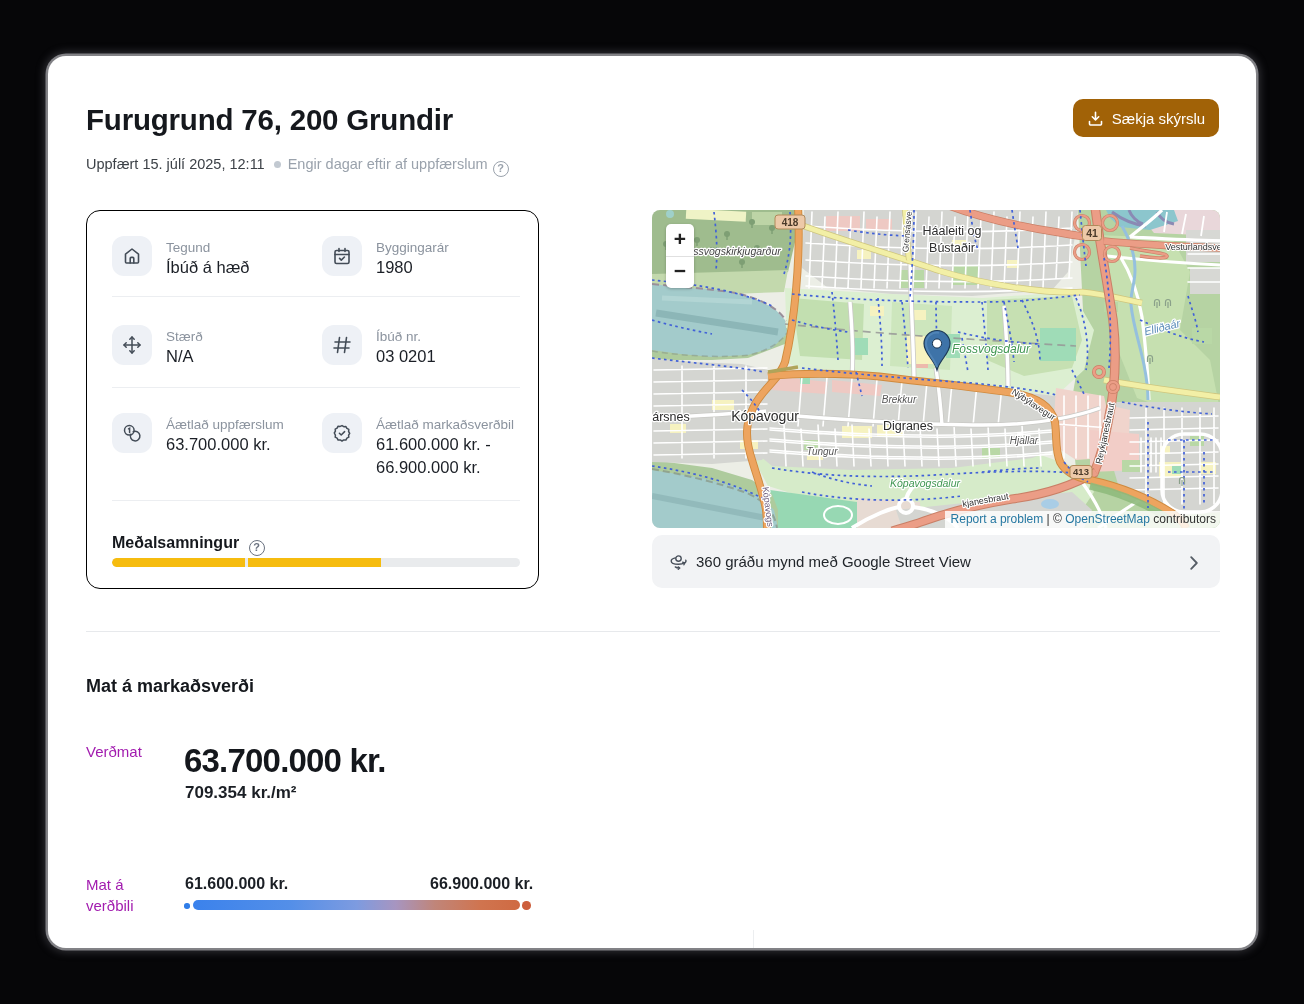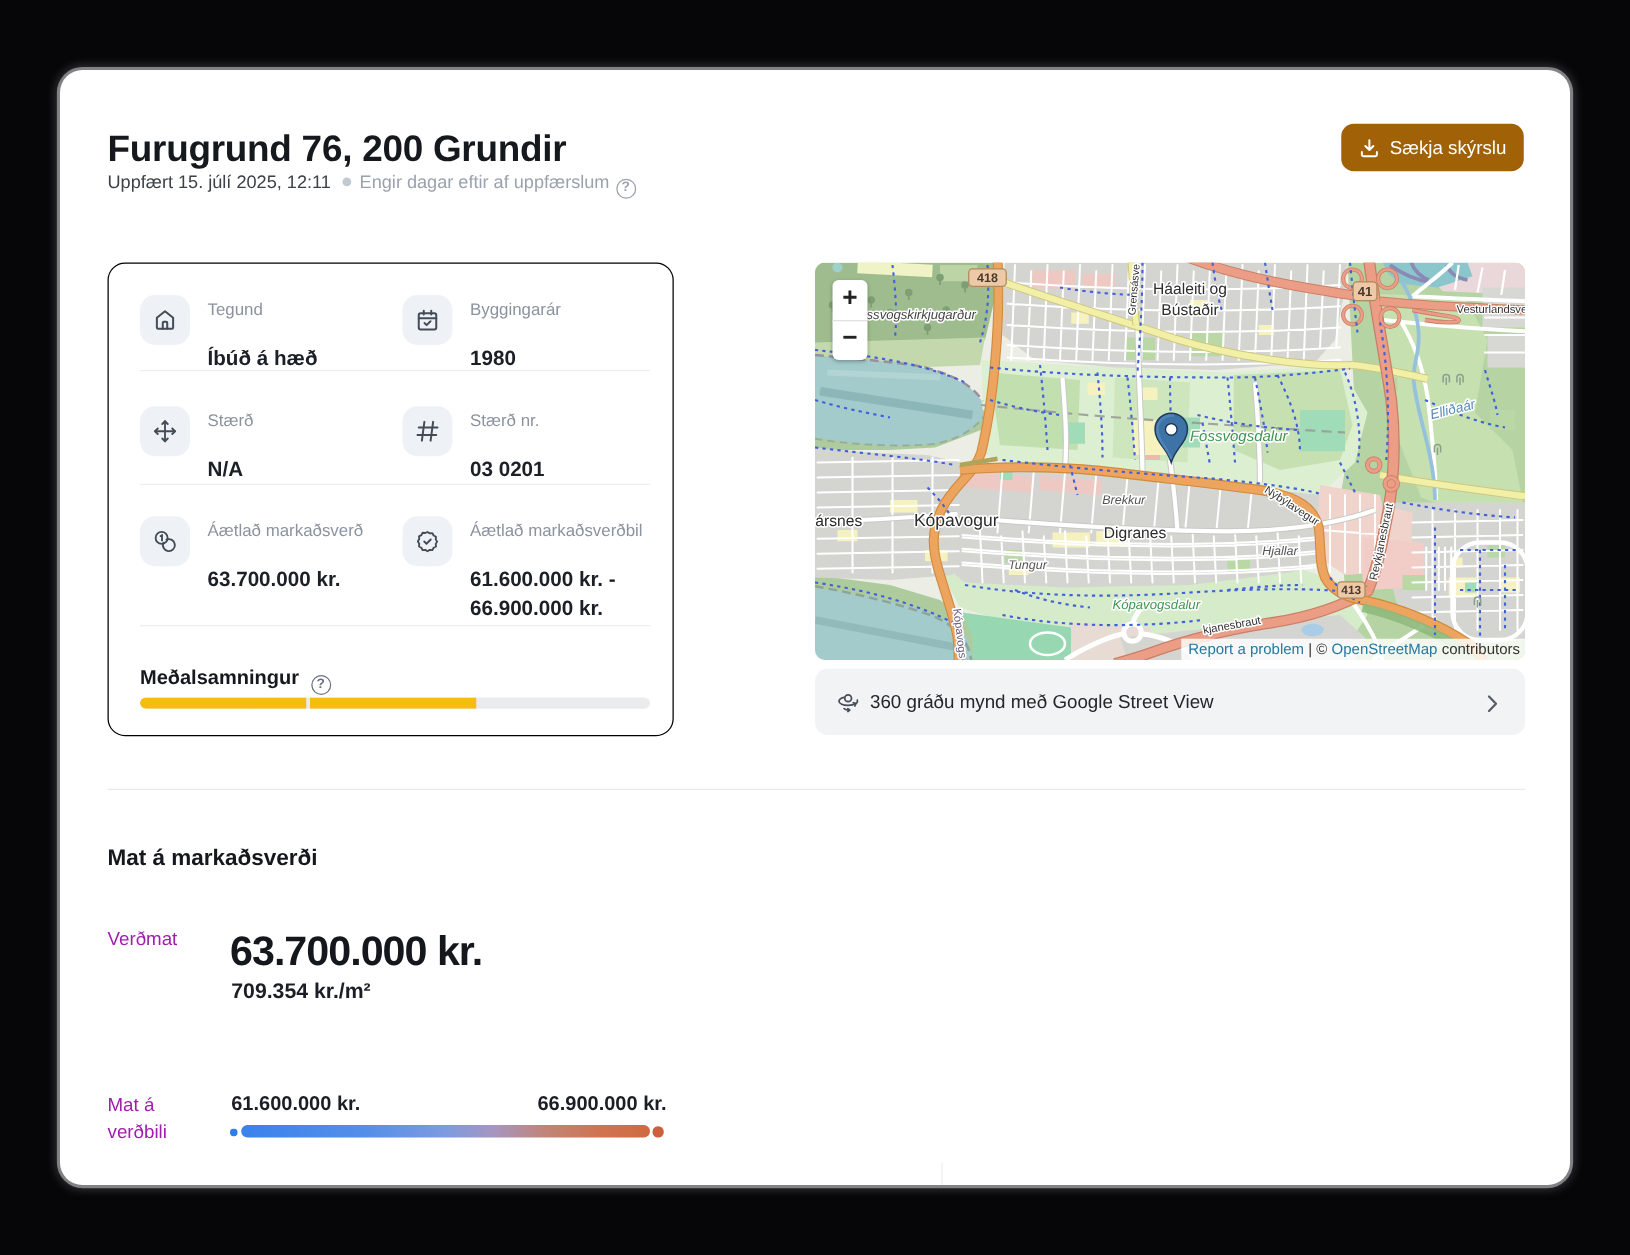--- a/index.html
+++ b/index.html
@@ -4,37 +4,37 @@
 <title>Furugrund 76</title>
 <style>
   * { margin:0; padding:0; box-sizing:border-box; }
   html,body { width:1304px; height:1004px; background:#060608; overflow:hidden;
     font-family:"Liberation Sans", sans-serif; }
   .card { position:absolute; left:48px; top:56px; width:1208px; height:892px;
     background:#ffffff; border-radius:18px; overflow:hidden;
     box-shadow:0 0 0 2.5px rgba(205,205,210,0.55), 0 0 8px 4px rgba(130,130,140,0.35); }
   .title { position:absolute; left:38px; top:47px; font-size:29.5px; font-weight:700;
     color:#15181d; letter-spacing:-0.2px; }
-  .subline { position:absolute; left:38px; top:82px; font-size:14.5px; color:#3c4147; }
+  .subline { position:absolute; left:38px; top:100px; font-size:14.5px; color:#3c4147; }
   .subline .dot { display:inline-block; width:7px; height:7px; border-radius:50%;
     background:#c2c9d1; margin:0 7px 1px 9px; vertical-align:middle; }
   .subline .muted { color:#9aa2ac; }
   .help { display:inline-block; width:16px; height:16px; border:1.5px solid #9aa2ac;
     border-radius:50%; color:#9aa2ac; font-size:11px; line-height:13px; text-align:center;
     vertical-align:-3px; margin-left:5px; font-weight:700;}
   .btn { position:absolute; left:1025px; top:43px; width:146px; height:38px;
     background:#a16207; border-radius:10px; color:#fff; font-size:15px;
     display:flex; align-items:center; justify-content:center; gap:8px; }
   
   .info { position:absolute; left:38px; top:154px; width:453px; height:379px;
     border:1px solid #000000; border-radius:14px; }
   .ibox { position:absolute; width:40px; height:40px; border-radius:12px; background:#eef1f6;
     display:flex; align-items:center; justify-content:center; color:#4a5460; }
   .ilabel { position:absolute; font-size:13.5px; color:#8b939e; }
-  .ivalue { position:absolute; font-size:16.5px; font-weight:700; color:#1b1f26; line-height:23px;margin-top:20px; }
+  .ivalue { position:absolute; font-size:16.5px; font-weight:400; color:#1b1f26; line-height:23px; }
   .hr1 { position:absolute; left:25px; width:408px; height:1px; background:#eceef1; }
   .medal { position:absolute; left:25px; top:323px; font-size:16px; font-weight:700; color:#15181d; }
   .bar { position:absolute; left:25px; top:347px; width:408px; height:9px; border-radius:5px;
     background:#e9ebed; overflow:hidden; }
   .bar .y1 { position:absolute; left:0; top:0; width:133px; height:9px; background:#f6bc0f; border-radius:5px 0 0 5px;}
   .bar .y2 { position:absolute; left:136px; top:0; width:133px; height:9px; background:#f6bc0f;}
   
   .mapwrap { position:absolute; left:604px; top:154px; width:568px; height:318px;
     border-radius:8px; overflow:hidden; }
   .zoomctl { position:absolute; left:14px; top:14px; width:28px; height:64px; background:#fff;
@@ -99,32 +99,32 @@
         <path d="M8.8 5.2 11 3l2.2 2.2M8.8 16.8 11 19l2.2-2.2M5.2 8.8 3 11l2.2 2.2M16.8 8.8 19 11l-2.2 2.2"></path>
       </svg>
     </div>
     <div class="ilabel" style="left:79px; top:118px;">Stærð</div>
     <div class="ivalue" style="left:79px; top:134px;">N/A</div>
     <div class="ibox" style="left:235px; top:114px;">
       <svg width="20" height="20" viewBox="0 0 20 20" fill="none" stroke="#434c57" stroke-width="1.6" stroke-linecap="round">
         <path d="M7.5 2.5 5.5 17.5M14.5 2.5l-2 15M3 7h15M2 13h15"></path>
       </svg>
     </div>
-    <div class="ilabel" style="left:289px; top:118px;">Stærð nr.</div>
+    <div class="ilabel" style="left:289px; top:118px;">Íbúð nr.</div>
     <div class="ivalue" style="left:289px; top:134px;">03 0201</div>
     <div class="hr1" style="top:176px;"></div>
 
     <div class="ibox" style="left:25px; top:202px;">
       <svg width="20" height="20" viewBox="0 0 20 20" fill="none" stroke="#434c57" stroke-width="1.5" stroke-linecap="round">
         <circle cx="7.3" cy="7.3" r="4.8"></circle>
         <path d="M11.2 8.7a4.8 4.8 0 1 1-2.5 2.5"></path>
         <path d="M6.5 5.8l1.1-.6v4.2"></path>
       </svg>
     </div>
-    <div class="ilabel" style="left:79px; top:206px;">Áætlað markaðsverð</div>
+    <div class="ilabel" style="left:79px; top:206px;">Áætlað uppfærslum</div>
     <div class="ivalue" style="left:79px; top:222px;">63.700.000 kr.</div>
     <div class="ibox" style="left:235px; top:202px;">
       <svg width="20" height="20" viewBox="0 0 20 20" fill="none" stroke="#434c57" stroke-width="1.5" stroke-linecap="round" stroke-linejoin="round">
         <path d="M10 2.6l1.8 1.1 2.1-.2 1 1.9 1.9 1-.2 2.1 1.1 1.8-1.1 1.8.2 2.1-1.9 1-1 1.9-2.1-.2-1.8 1.1-1.8-1.1-2.1.2-1-1.9-1.9-1 .2-2.1L2.3 10l1.1-1.8-.2-2.1 1.9-1 1-1.9 2.1.2Z"></path>
         <path d="M7.4 10.2l1.8 1.8 3.4-3.4"></path>
       </svg>
     </div>
     <div class="ilabel" style="left:289px; top:206px;">Áætlað markaðsverðbil</div>
     <div class="ivalue" style="left:289px; top:222px;">61.600.000 kr. -<br>66.900.000 kr.</div>
     <div class="hr1" style="top:289px;"></div>

